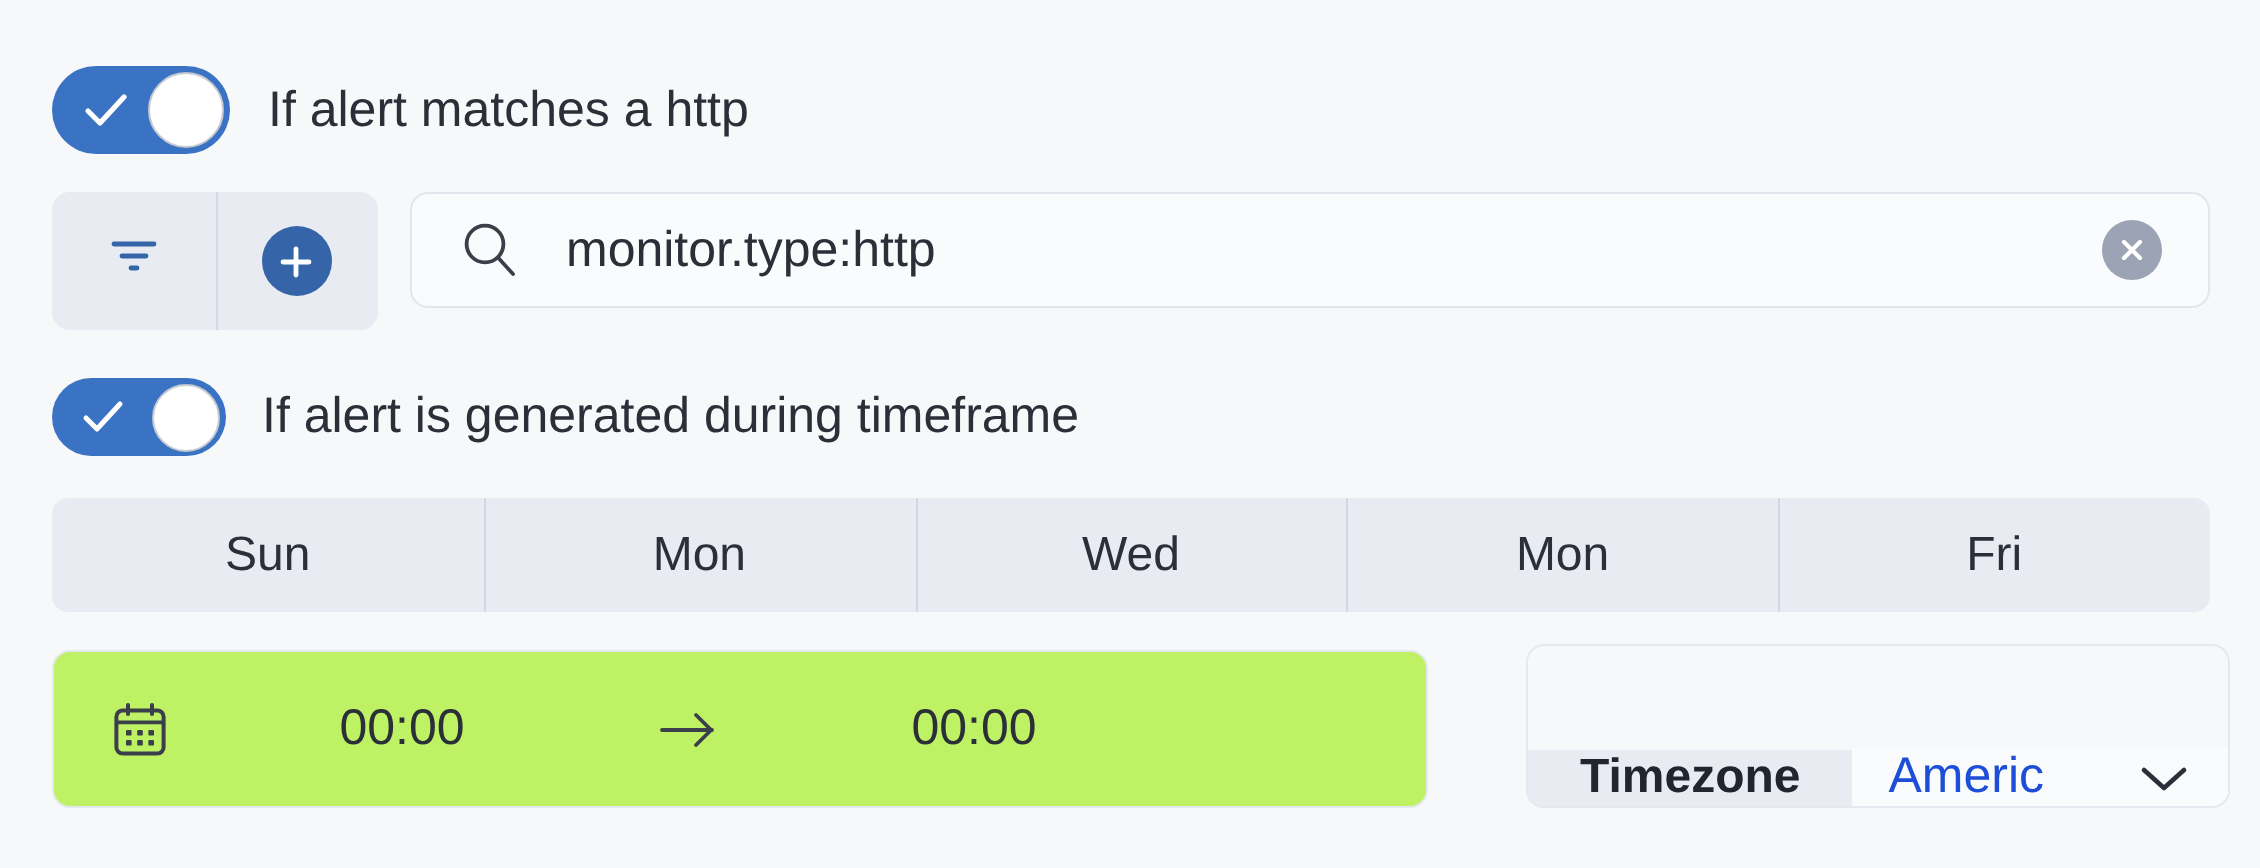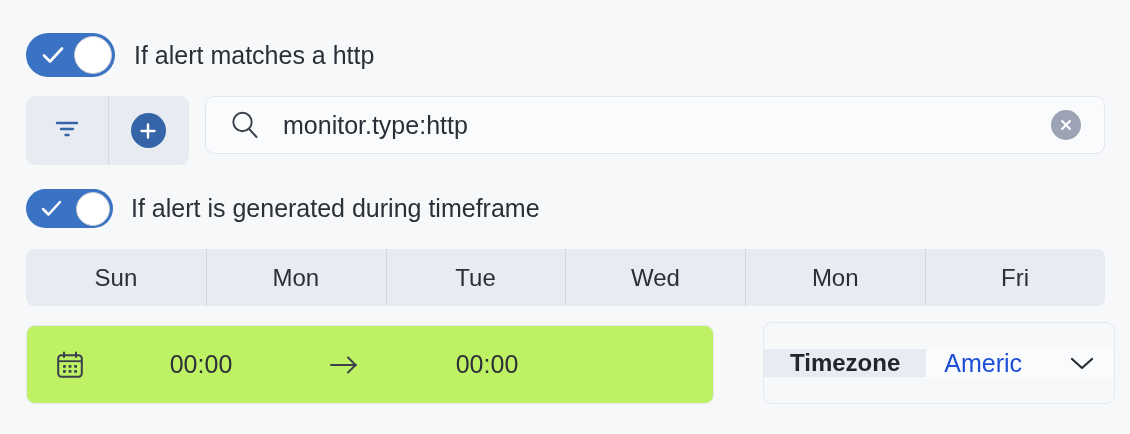--- a/index.html
+++ b/index.html
@@ -201,21 +201,21 @@
   
   .tz-group {
     position: absolute;
     left: 763px;
     top: 322px;
     width: 352px;
     height: 82px;
     border-radius: 9px;
     overflow: hidden;
     display: flex;
-    align-items: center;
+    align-items: flex-end;
     border: 1px solid #e5e8ee;
     box-sizing: border-box;
   }
   .tz-label {
     background: #e8ebf1;
     display: flex;
     align-items: center;
     justify-content: center;
     padding: 0 26px;
     font-size: 24px;
@@ -306,21 +306,20 @@
         </svg>
       </span>
       <span class="knob"></span>
     </div>
     <span class="toggle-label">If alert is generated during timeframe</span>
   </div>
 
   <div class="days-strip">
     <div class="day-cell">Sun</div>
     <div class="day-cell">Mon</div>
-    <div class="day-cell">Tue</div>
     <div class="day-cell">Wed</div>
     <div class="day-cell">Mon</div>
     <div class="day-cell">Fri</div>
   </div>
 
   <div class="time-field">
     <span class="cal-icon-wrap">
       <svg width="32" height="32" viewBox="0 0 32 32" fill="none" xmlns="http://www.w3.org/2000/svg">
         <rect x="4.2" y="6.2" width="23.6" height="21.6" rx="3.2" stroke="#3a3f4a" stroke-width="2"></rect>
         <path d="M10 3.5V8M22 3.5V8" stroke="#3a3f4a" stroke-width="2" stroke-linecap="round"></path>

